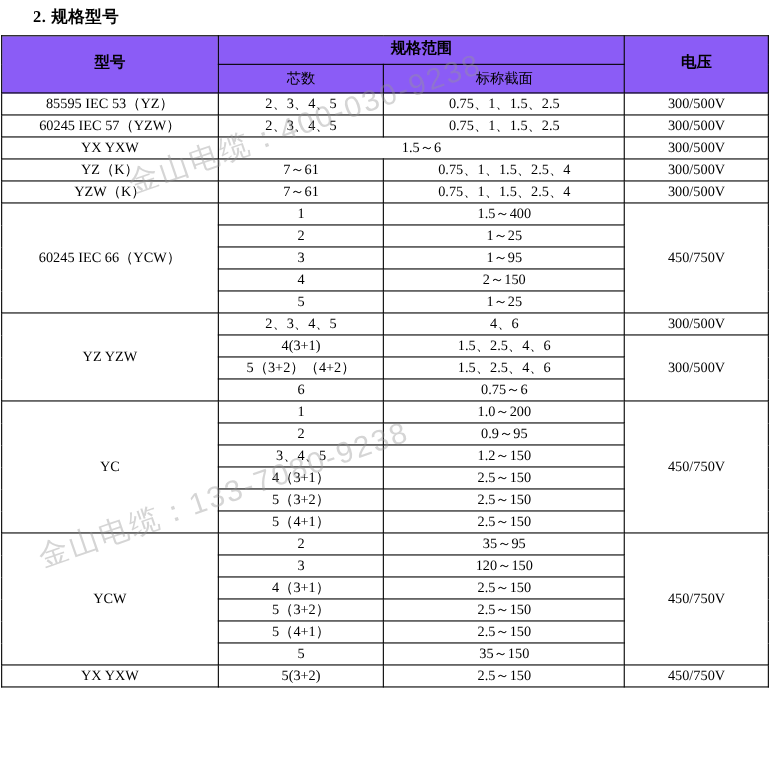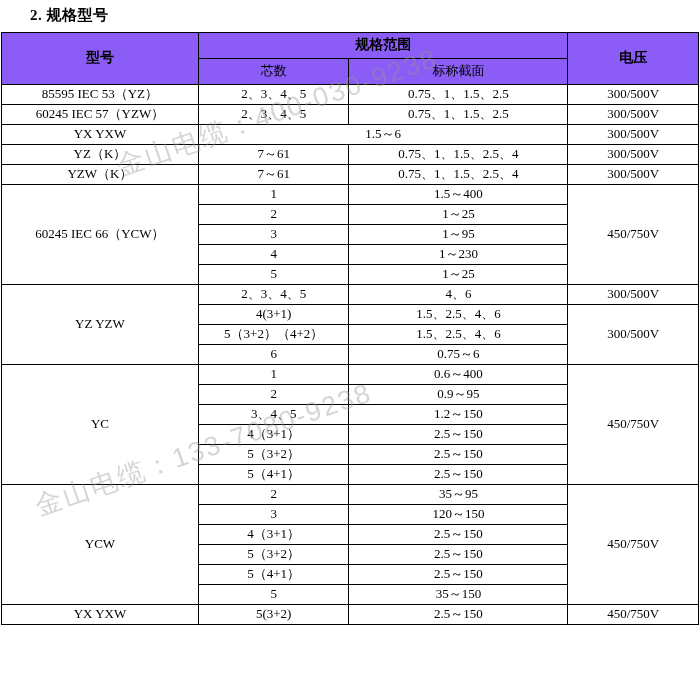--- a/index.html
+++ b/index.html
@@ -151,21 +151,21 @@
       <tr class="row-td">
         <td>2</td>
         <td>1～25</td>
       </tr>
       <tr class="row-td">
         <td>3</td>
         <td>1～95</td>
       </tr>
       <tr class="row-td">
         <td>4</td>
-        <td>1～230</td>
+        <td>2～150</td>
       </tr>
       <tr class="row-td">
         <td>5</td>
         <td>1～25</td>
       </tr>
 
       <tr class="row-td">
         <td rowspan="4">YZ YZW</td>
         <td>2、3、4、5</td>
         <td>4、6</td>
@@ -181,21 +181,21 @@
         <td>1.5、2.5、4、6</td>
       </tr>
       <tr class="row-td">
         <td>6</td>
         <td>0.75～6</td>
       </tr>
 
       <tr class="row-td">
         <td rowspan="6">YC</td>
         <td>1</td>
-        <td>0.6～400</td>
+        <td>1.0～200</td>
         <td rowspan="6">450/750V</td>
       </tr>
       <tr class="row-td">
         <td>2</td>
         <td>0.9～95</td>
       </tr>
       <tr class="row-td">
         <td>3、4、5</td>
         <td>1.2～150</td>
       </tr>

